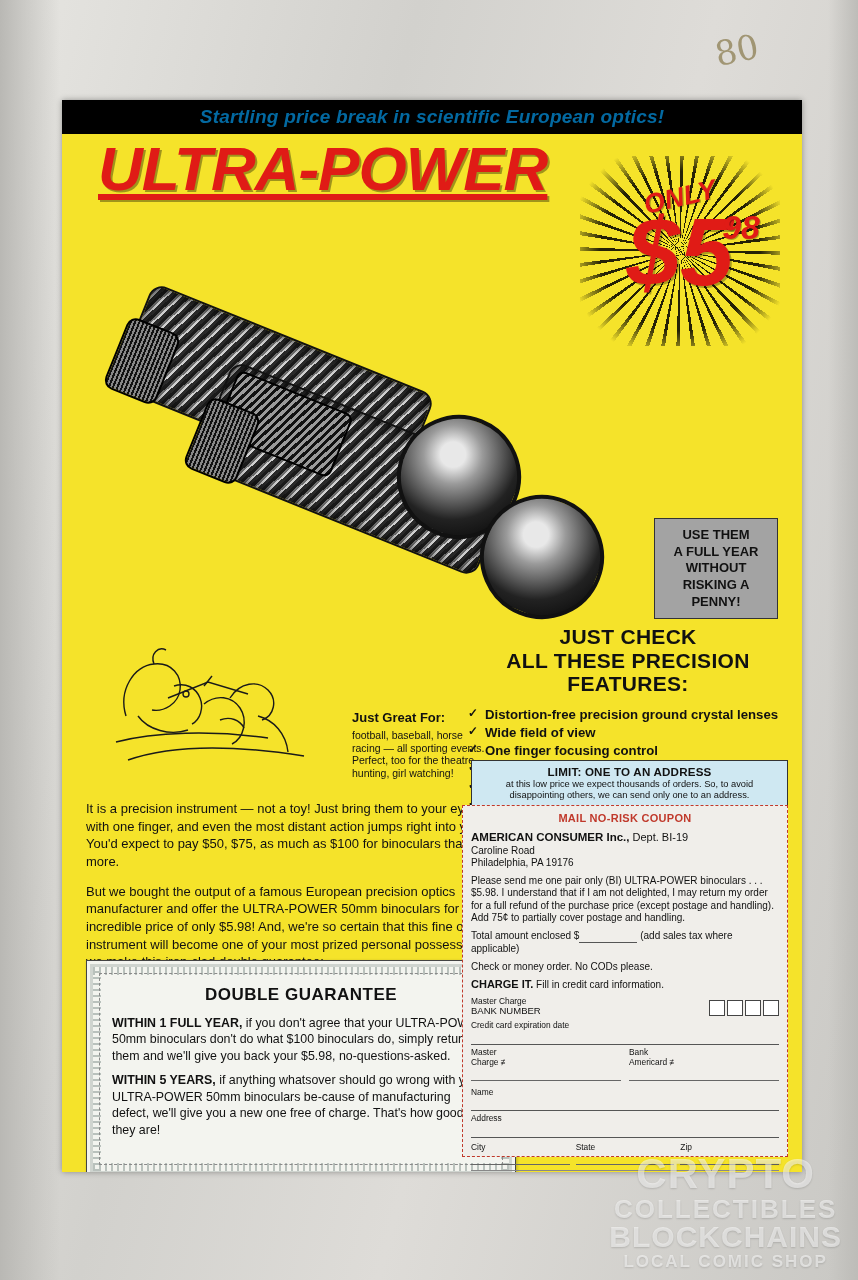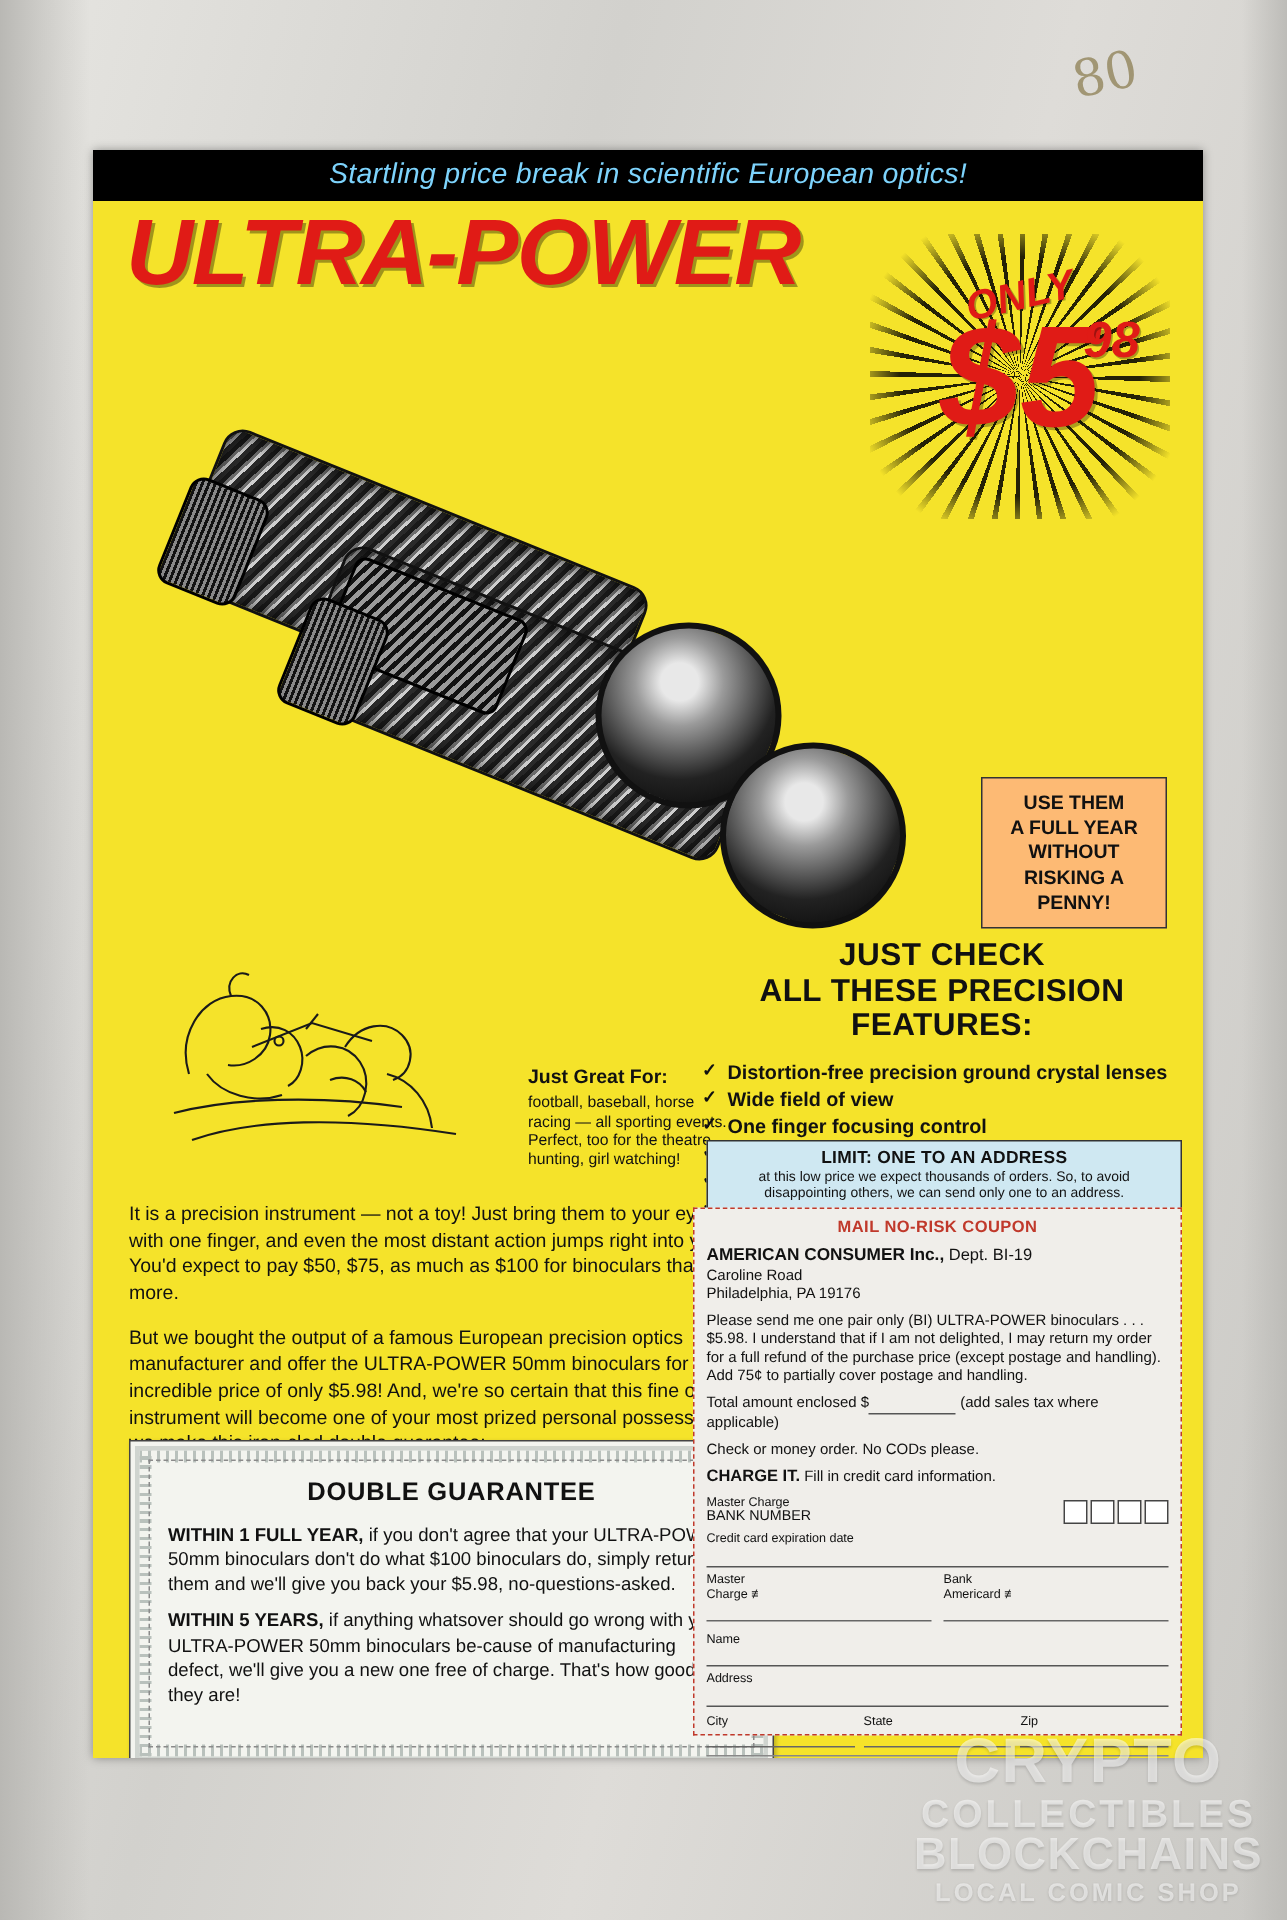--- a/index.html
+++ b/index.html
@@ -57,41 +57,42 @@
     left: 62px;
     top: 100px;
     width: 740px;
     height: 1072px;
     background: #f5e32a;
     box-shadow: 0 0 6px rgba(0,0,0,.35);
     overflow: hidden;
   }
   .banner {
     background: #000;
-    color: #7dd3fc;
+    color: #0369a1;
     height: 34px;
     display: flex;
     align-items: center;
     justify-content: center;
     font-style: italic;
-    font-weight: normal;
+    font-weight: bold;
     font-size: 19px;
     letter-spacing: .2px;
   }
 
   .headline {
     position: absolute;
-    left: 22px;
+    left: 36px;
     top: 42px;
     width: 560px;
     color: #e01b16;
     font-weight: bold;
     font-style: italic;
     line-height: .86;
     text-shadow: 2px 2px 0 rgba(0,0,0,.35);
+    text-decoration: underline;
   }
   .headline .l1 { font-size: 62px; letter-spacing: -1px;}
   .headline .l2 { font-size: 62px; letter-spacing: -1px;}
   .headline .mm { font-size: 34px; }
 
   
   .burst {
     position: absolute;
     right: 22px;
     top: 56px;
@@ -458,21 +459,21 @@
           <path d="M8 122 C46 112 104 110 160 118"></path>
         </g>
       </svg>
     </div>
 
     <div class="jgf">
       <b>Just Great For:</b>
       <span>football, baseball, horse racing — all sporting events. Perfect, too for the theatre, hunting, girl watching!</span>
     </div>
 
-    <div style="position:absolute;right:24px;top:418px;width:114px;background:#fdba74;border:1px solid #333;padding:8px 4px;text-align:center;font-weight:bold;font-size:13px;line-height:1.28;color:#111;">
+    <div style="position:absolute;right:24px;top:418px;width:114px;background:#a3a3a3;border:1px solid #333;padding:8px 4px;text-align:center;font-weight:bold;font-size:13px;line-height:1.28;color:#111;">
       <div>USE THEM</div>
       <div>A FULL YEAR</div>
       <div>WITHOUT</div>
       <div>RISKING A</div>
       <div>PENNY!</div>
     </div>
 
     <div class="features">
       <h3>
         <span>JUST CHECK</span><br>

